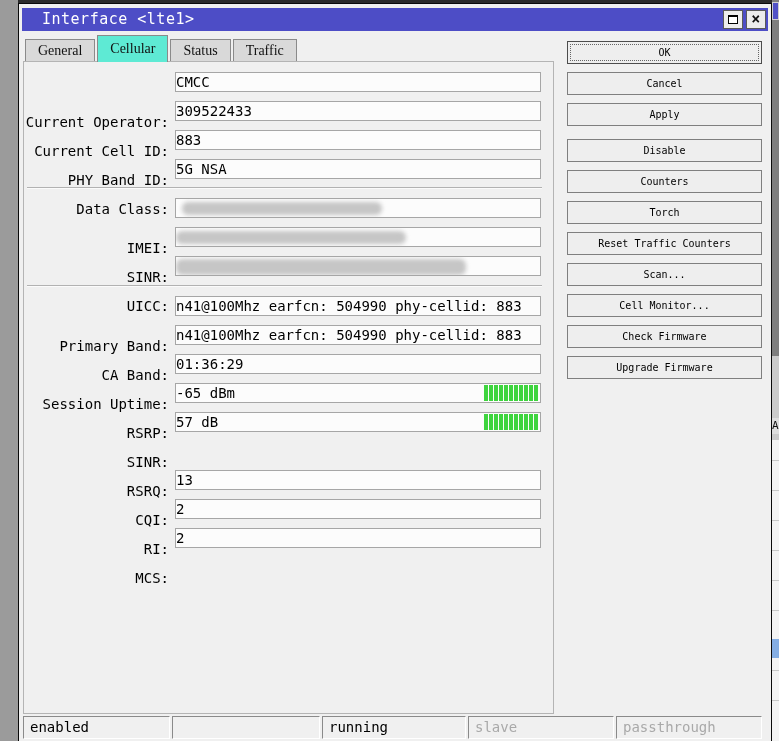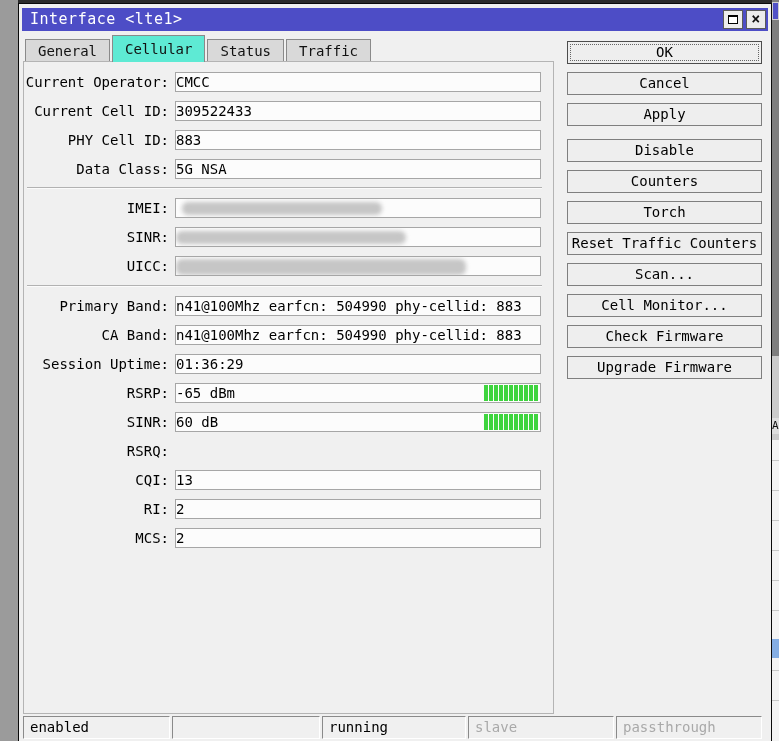--- a/index.html
+++ b/index.html
@@ -17,57 +17,57 @@
   .bg-right .br-list     { position:absolute; left:0; top:440px; width:7px; height:301px; background:#f4f4f4; }
   .bg-right .br-line     { position:absolute; left:0; width:7px; height:1px; background:#c9c9c9; }
   .bg-right .br-sel      { position:absolute; left:0; top:639px; width:7px; height:19px; background:#85aee4; }
 
   
   #win { position:absolute; left:18px; top:3px; width:754px; height:738px;
          background:#f0f0f0; border:1px solid #0a0a0a; border-bottom:none; }
 
   .titlebar { position:absolute; left:3px; top:4px; right:3px; height:23px;
               background:#4d4dc6; color:#ffffff; font-size:15px; line-height:23px;
-              padding-left:8px; letter-spacing:0.5px; }
+              padding-left:20px; letter-spacing:0.5px; }
   .title-controls { position:absolute; right:2px; top:2px; height:19px; display:flex; gap:3px; }
   .tbtn { width:20px; height:19px; background:#ececec; border:1px solid #5a5a5a;
           display:flex; align-items:center; justify-content:center; }
   .glyph-max { width:10px; height:9px; border:1px solid #000; border-top-width:2px; background:#fff; }
   .glyph-close { font-size:15px; font-weight:bold; color:#111; line-height:1; margin-top:-1px; }
 
   
-  .tabs { position:absolute; left:6px; top:30px; height:28px; display:flex; align-items:flex-end; }
+  .tabs { position:absolute; left:6px; top:30px; height:28px; display:flex; align-items:flex-end;font-family:Liberation Serif, serif; }
   .tab { height:23px; background:#d9d9d9; border:1px solid #8a8a8a; border-bottom:none;
          padding:0 12px; font-size:14px; line-height:22px; margin-right:2px; color:#111; }
   .tab.active { height:27px; background:#5eead4; line-height:26px; position:relative; z-index:2; }
 
   
   .panel { position:absolute; left:4px; top:57px; width:531px; height:653px;
            border:1px solid #b4b4b4; background:#f0f0f0; }
 
   .row { position:absolute; left:0; width:535px; height:20px; }
   .flabel { position:absolute; left:0; width:150px; text-align:right; font-size:14px;
-            line-height:20px; color:#000; white-space:pre; }
+            line-height:20px; color:#000; white-space:pre;margin-top:40px; }
   .finput { position:absolute; left:156px; width:366px; height:20px; background:#fcfcfc;
             border:1px solid #a6a6a6; font-size:14px; line-height:18px; 
             color:#000; white-space:pre; overflow:hidden; }
   .redact { position:absolute; top:3px; height:13px; background:#c6c6c6; border-radius:6px;
             filter:blur(2px); }
   .redact.tall { top:2px; height:16px; }
   .sep { position:absolute; left:8px; width:515px; height:2px;
          border-top:1px solid #b2b2b2; border-bottom:1px solid #fbfbfb; }
 
   .sigbar { position:absolute; top:1px; right:2px; height:16px; width:54px;
             background:repeating-linear-gradient(90deg,#3ed43e 0 4px,#fdfdfd 4px 5px); }
   .sigbar.yellow { top:5px; height:10px; width:51px;
             background:repeating-linear-gradient(90deg,#e8e432 0 3px,#fdfdfd 3px 5px); }
 
   
   .btn { position:absolute; left:548px; width:195px; height:23px; background:#eeeeee;
-         border:1px solid #7f7f7f; font-size:14px; text-align:center; line-height:21px;
+         border:1px solid #7f7f7f; font-size:10px; text-align:center; line-height:21px;
          color:#000; font-family:inherit; }
   .btn.default { border-color:#4c4c4c; outline:1px dotted #666; outline-offset:-4px; }
 
   
   .statusbar { position:absolute; left:0; bottom:0; width:754px; height:27px; }
   .scell { position:absolute; top:2px; height:23px; background:#f0f0f0;
            border:1px solid; border-color:#8a8a8a #ffffff #ffffff #8a8a8a;
            font-size:14px; line-height:21px; padding-left:6px; color:#000; white-space:pre; }
   .scell.muted { color:#a9a9a9; }
 </style>
@@ -120,21 +120,21 @@
 
     <div class="row" style="top:68px">
       <span class="flabel">Current Operator:</span>
       <div class="finput"><span>CMCC</span></div>
     </div>
     <div class="row" style="top:97px">
       <span class="flabel">Current Cell ID:</span>
       <div class="finput"><span>309522433</span></div>
     </div>
     <div class="row" style="top:126px">
-      <span class="flabel">PHY Cell ID:</span>
+      <span class="flabel">PHY Band ID:</span>
       <div class="finput"><span>883</span></div>
     </div>
     <div class="row" style="top:155px">
       <span class="flabel">Data Class:</span>
       <div class="finput"><span>5G NSA</span></div>
     </div>
 
     <div class="sep" style="top:183px"></div>
 
     <div class="row" style="top:194px">
@@ -172,21 +172,21 @@
     </div>
 
     <div class="row" style="top:379px">
       <span class="flabel">RSRP:</span>
       <div class="finput"><span>-65 dBm</span>
         <div class="sigbar"></div>
       </div>
     </div>
     <div class="row" style="top:408px">
       <span class="flabel">SINR:</span>
-      <div class="finput"><span>60 dB</span>
+      <div class="finput"><span>57 dB</span>
         <div class="sigbar"></div>
       </div>
     </div>
     <div class="row" style="top:437px">
       <span class="flabel">RSRQ:</span>
     </div>
     <div class="row" style="top:466px">
       <span class="flabel">CQI:</span>
       <div class="finput"><span>13</span></div>
     </div>

